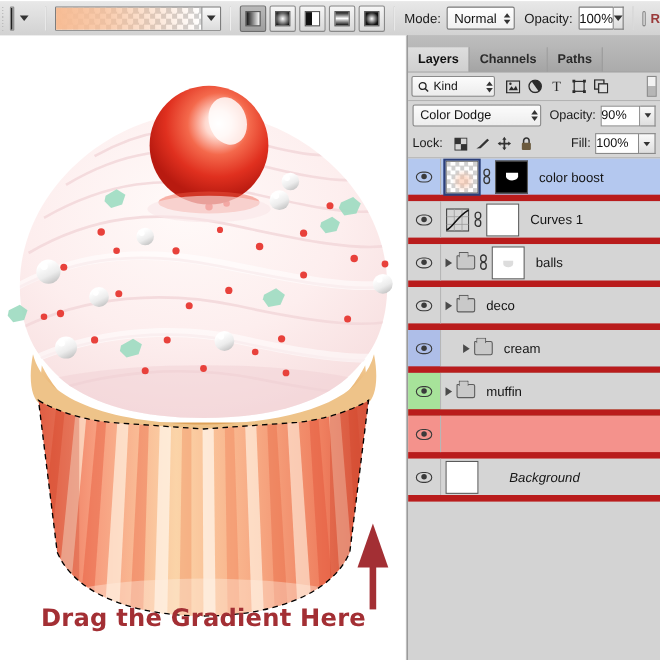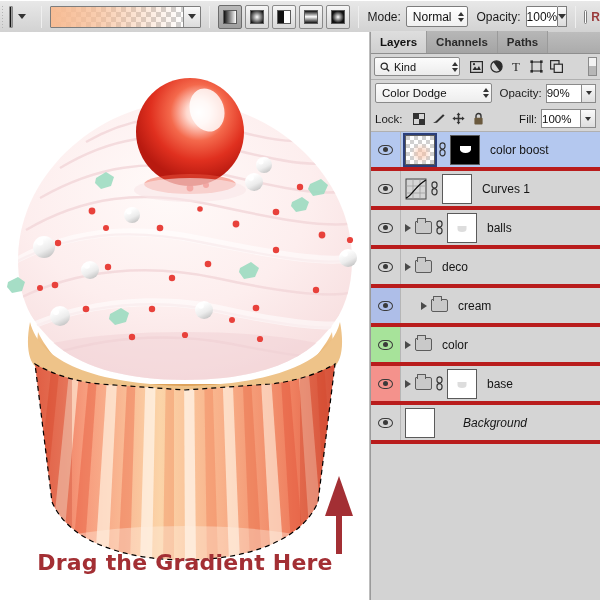--- a/index.html
+++ b/index.html
@@ -120,39 +120,39 @@
     letter-spacing: 0.2px;
   }
 
   
   .panel {
     position: absolute; left: 370px; top: 32px; width: 230px; height: 568px;
     background: #d3d3d3; border-left: 1px solid #9a9a9a;
     display: flex; flex-direction: column;
   }
   .tabbar {
-    height: 22px; display: flex; align-items: flex-end;
+    height: 34px; display: flex; align-items: flex-end;
     background: linear-gradient(#bdbdbd,#ababab);
     border-bottom: 1px solid #8e8e8e;
   }
   .tab {
     height: 22px; padding: 0 9px; font-size: 11.5px; color: #2a2a2a;
     display: flex; align-items: center; font-weight: bold;
     border-right: 1px solid #9a9a9a;
     background: linear-gradient(#b7b7b7,#a4a4a4);
   }
   .tab.active { background: linear-gradient(#dedede,#cfcfcf); color: #111; }
   .tab-fill { flex: 1; background: linear-gradient(#b7b7b7,#a4a4a4); }
 
   .filterbar {
     height: 26px; display: flex; align-items: center; gap: 0;
     padding: 0 3px; background: #d6d6d6; border-bottom: 1px solid #b0b0b0;
   }
   .kind-select {
-    display: flex; align-items: center; height: 19px; width: 86px;
+    display: flex; align-items: center; height: 19px; width: 76px;
     border: 1px solid #8a8a8a; background: linear-gradient(#fcfcfc,#ececec);
     border-radius: 2px; padding: 0 3px 0 5px; margin-right: 6px;
   }
   .kind-select .kl { font-size: 11px; color: #111; margin-left: 4px; }
   .fico {
     width: 20px; height: 20px; display: flex; align-items: center; justify-content: center;
     font-size: 12px; color: #2b2b2b;
   }
   .toggle-strip {
     margin-left: auto; width: 9px; height: 19px;
@@ -186,21 +186,21 @@
   .lockbar {
     height: 26px; display: flex; align-items: center; padding: 0 4px;
     background: #d6d6d6; border-bottom: 1px solid #b0b0b0;
   }
   .lock-label { font-size: 11.5px; color: #1a1a1a; margin-right: 6px; }
   .lico { width: 20px; height: 18px; display:flex; align-items:center; justify-content:center; font-size: 12px; color:#333; }
 
   .layers-list { flex: 1; overflow: hidden; background: #d3d3d3; }
   .row {
     height: 39px; display: flex; align-items: center;
-    border-bottom: 4px solid #b91c1c;
+    border-bottom: 6px solid #b91c1c;
     background: #d5d5d5;
   }
   .row.selected { background: #b4c8ef; }
   .eye-cell {
     width: 30px; height: 100%; display: flex; align-items: center; justify-content: center;
     border-right: 1px solid #b6b6b6;
   }
   .eye {
     width: 15px; height: 10px; border: 1.6px solid #3a3a3a;
     border-radius: 50% / 60%; display: flex; align-items: center; justify-content: center;
@@ -708,40 +708,28 @@
         </div>
       </div>
 
       <div class="row" style="background:#a7e39a;">
         <div class="eye-cell">
             <span class="eye"></span>
           </div>
         <div class="body-cell" style="background:#d5d5d5; height:100%;">
           <span class="disc-tri"></span>
           <span class="folder"></span>
-          <span class="lname">color</span>
+          <span class="lname">muffin</span>
         </div>
       </div>
 
       <div class="row" style="background:#f4928c;">
         <div class="eye-cell">
             <span class="eye"></span>
           </div>
-        <div class="body-cell" style="background:#d5d5d5; height:100%;">
-          <span class="disc-tri"></span>
-          <span class="folder"></span>
-          <span class="link-ico">
-            <svg width="9" height="15" viewBox="0 0 9 15">
-                <rect x="2" y="0.8" width="5" height="6.2" rx="2.5" fill="none" stroke="#333" stroke-width="1.2"></rect>
-                <rect x="2" y="7.6" width="5" height="6.2" rx="2.5" fill="none" stroke="#333" stroke-width="1.2"></rect>
-              </svg>
-          </span>
-          <span class="thumb white-faint"></span>
-          <span class="lname">base</span>
-        </div>
       </div>
 
 
       <div class="row">
         <div class="eye-cell">
             <span class="eye"></span>
           </div>
         <div class="body-cell">
           <span class="thumb"></span>
           <span class="lname italic">Background</span>

